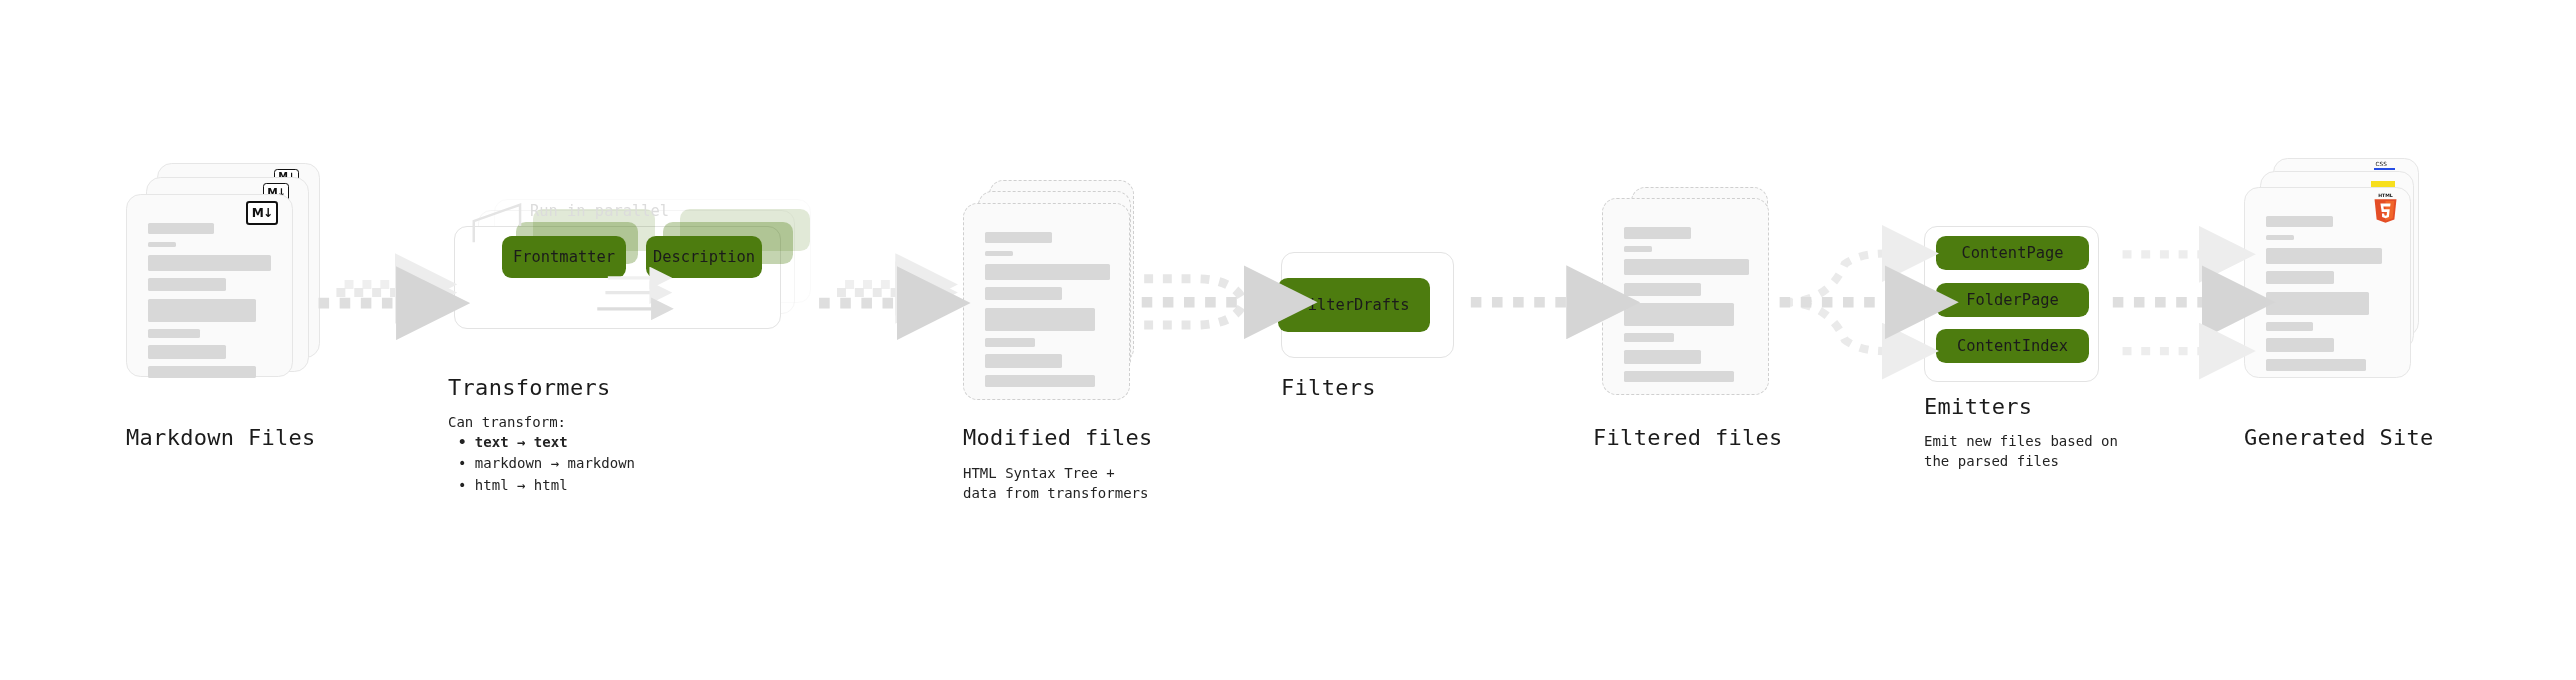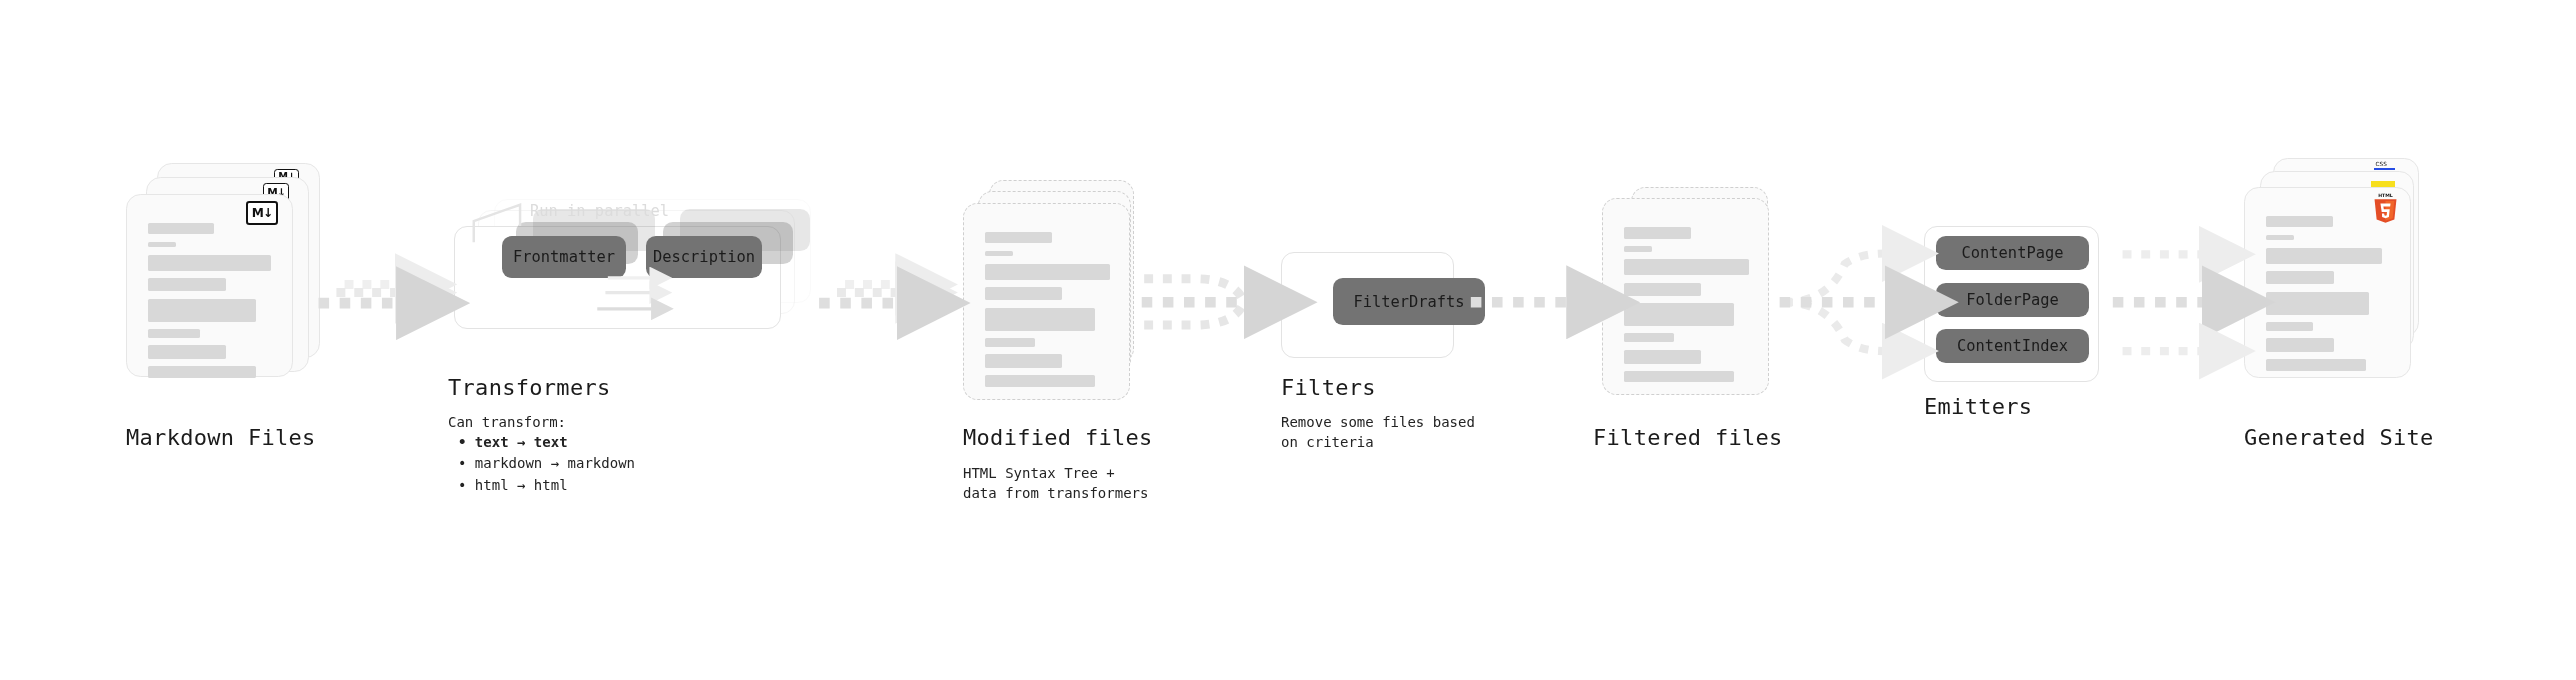--- a/index.html
+++ b/index.html
@@ -30,21 +30,21 @@
     position:absolute;font-size:14px;line-height:20.3px;color:#232323;
     white-space:pre;font-family:"DejaVu Sans Mono","Liberation Mono",monospace;
   }
 
   
   .gbox{
     position:absolute;box-sizing:border-box;border:1.6px solid #e3e3e3;
     border-radius:13px;background:#ffffff;
   }
   .chip{
-    position:absolute;box-sizing:border-box;background:#737373;
+    position:absolute;box-sizing:border-box;background:#4d7c0f;
     border-radius:9.8px;color:#1b1b1b;font-size:15.4px;
     display:flex;align-items:center;justify-content:center;
     font-family:"DejaVu Sans Mono","Liberation Mono",monospace;
     white-space:nowrap;
   }
   .ghost{opacity:.33;}
   .ghost2{opacity:.17;}
 
   .runlabel{
     position:absolute;font-size:15.4px;color:#dcdcdc;white-space:nowrap;
@@ -134,25 +134,23 @@
         <div class="ln" style="width:87%;height:11.4px;"></div>
       </div>
     </div>
   </div>
 
   <div class="title" style="left:963px;top:425px;">Modified files</div>
   <div class="sub" style="left:963px;top:463px;">HTML Syntax Tree +
 data from transformers</div>
 
   <div class="gbox" style="left:1281px;top:252px;width:173px;height:106px;"></div>
-  <div class="chip" style="left:1333px;top:278px;width:152px;height:47px;">FilterDrafts</div>
+  <div class="chip" style="left:1278px;top:278px;width:152px;height:54px;">FilterDrafts</div>
 
   <div class="title" style="left:1281px;top:375px;">Filters</div>
-  <div class="sub" style="left:1281px;top:412px;">Remove some files based
-on criteria</div>
 
   <div class="stack" style="left:1602px;top:187px;width:203px;height:244px;">
     <div class="card dashed" style="left:29px;top:0px;width:137px;height:175px;"></div>
     <div class="card dashed" style="left:0px;top:11.4px;width:167px;height:197px;">
       <div class="lines">
         <div class="ln" style="width:53%;height:11.4px;"></div>
         <div class="ln" style="width:22%;height:5.7px;"></div>
         <div class="ln" style="width:99%;height:16.3px;"></div>
         <div class="ln" style="width:61%;height:13px;"></div>
         <div class="ln" style="width:87%;height:23px;"></div>
@@ -164,20 +162,22 @@
   </div>
 
   <div class="title" style="left:1593px;top:425px;">Filtered files</div>
 
   <div class="gbox" style="left:1924px;top:226px;width:175px;height:156px;"></div>
   <div class="chip" style="left:1936px;top:236px;width:153px;height:34px;text-align:right;">ContentPage</div>
   <div class="chip" style="left:1936px;top:283px;width:153px;height:34px;">FolderPage</div>
   <div class="chip" style="left:1936px;top:329px;width:153px;height:34px;">ContentIndex</div>
 
   <div class="title" style="left:1924px;top:394px;">Emitters</div>
+  <div class="sub" style="left:1924px;top:431px;">Emit new files based on
+the parsed files</div>
 
   <div class="stack" style="left:2244px;top:158px;width:219px;height:252px;">
     <div class="card plain-bg" style="left:29px;top:0px;width:146px;height:179px;"></div>
     <div class="cssbadge" style="left:130px;top:9.8px;"></div>
 
     <div class="card plain-bg" style="left:16.3px;top:13px;width:154px;height:179px;"></div>
     <div class="jsbadge" style="left:127px;top:23px;"></div>
 
     <div class="card plain-bg" style="left:0px;top:29px;width:167px;height:191px;">
       <div class="lines">

